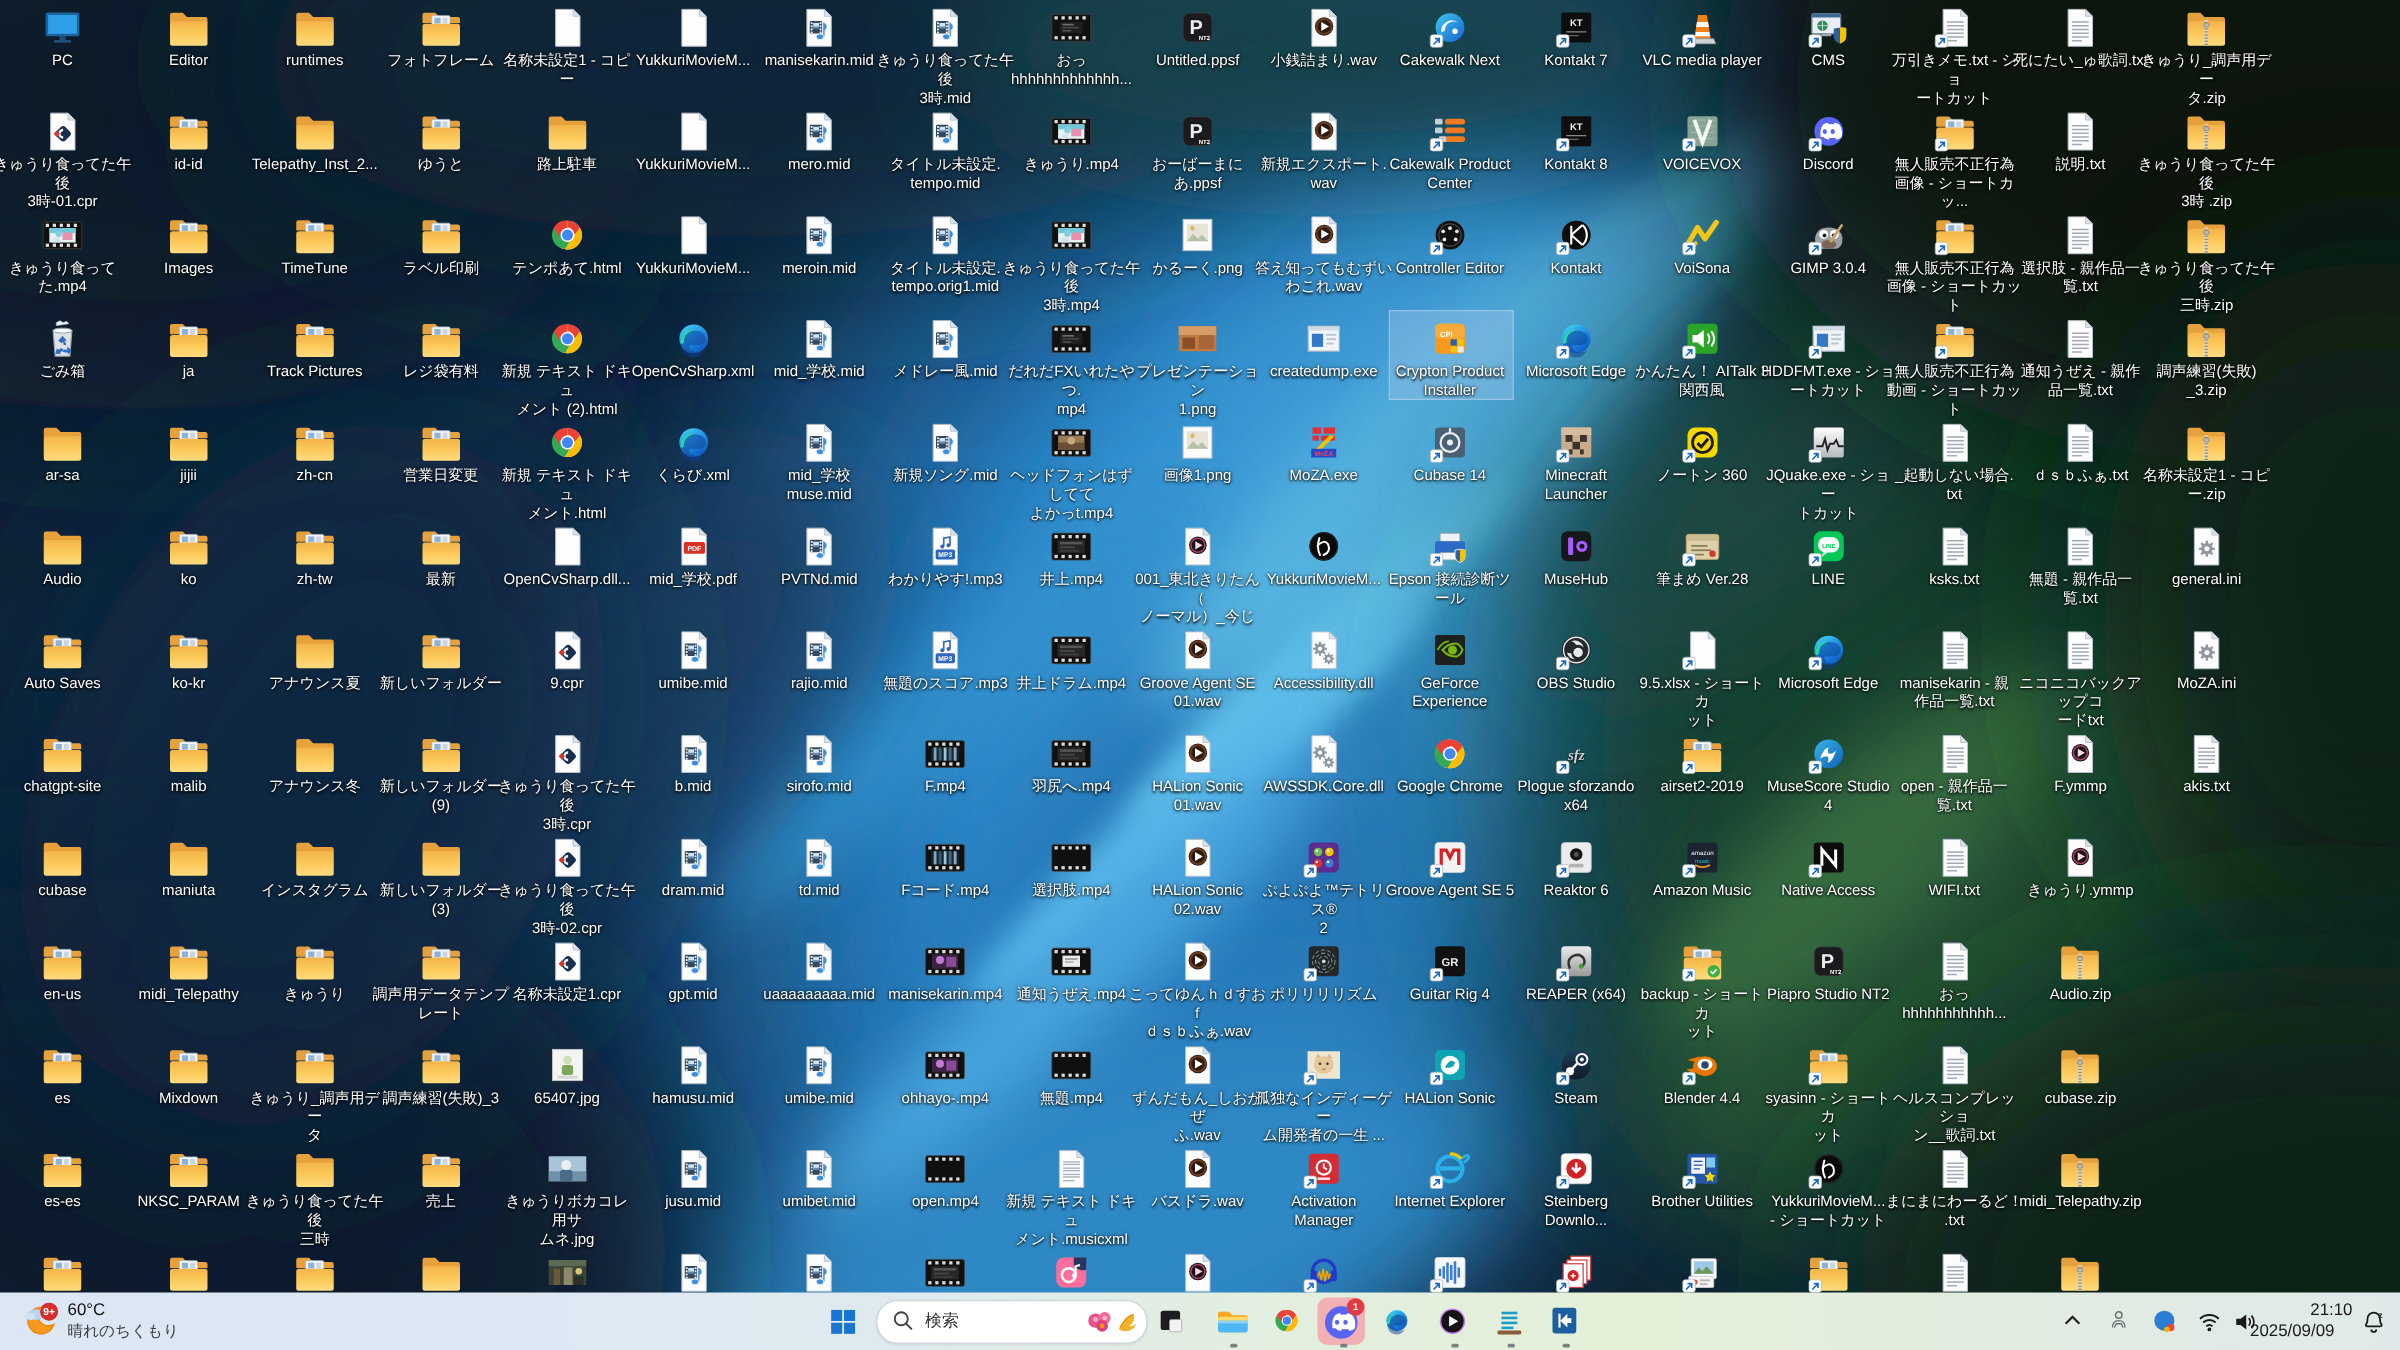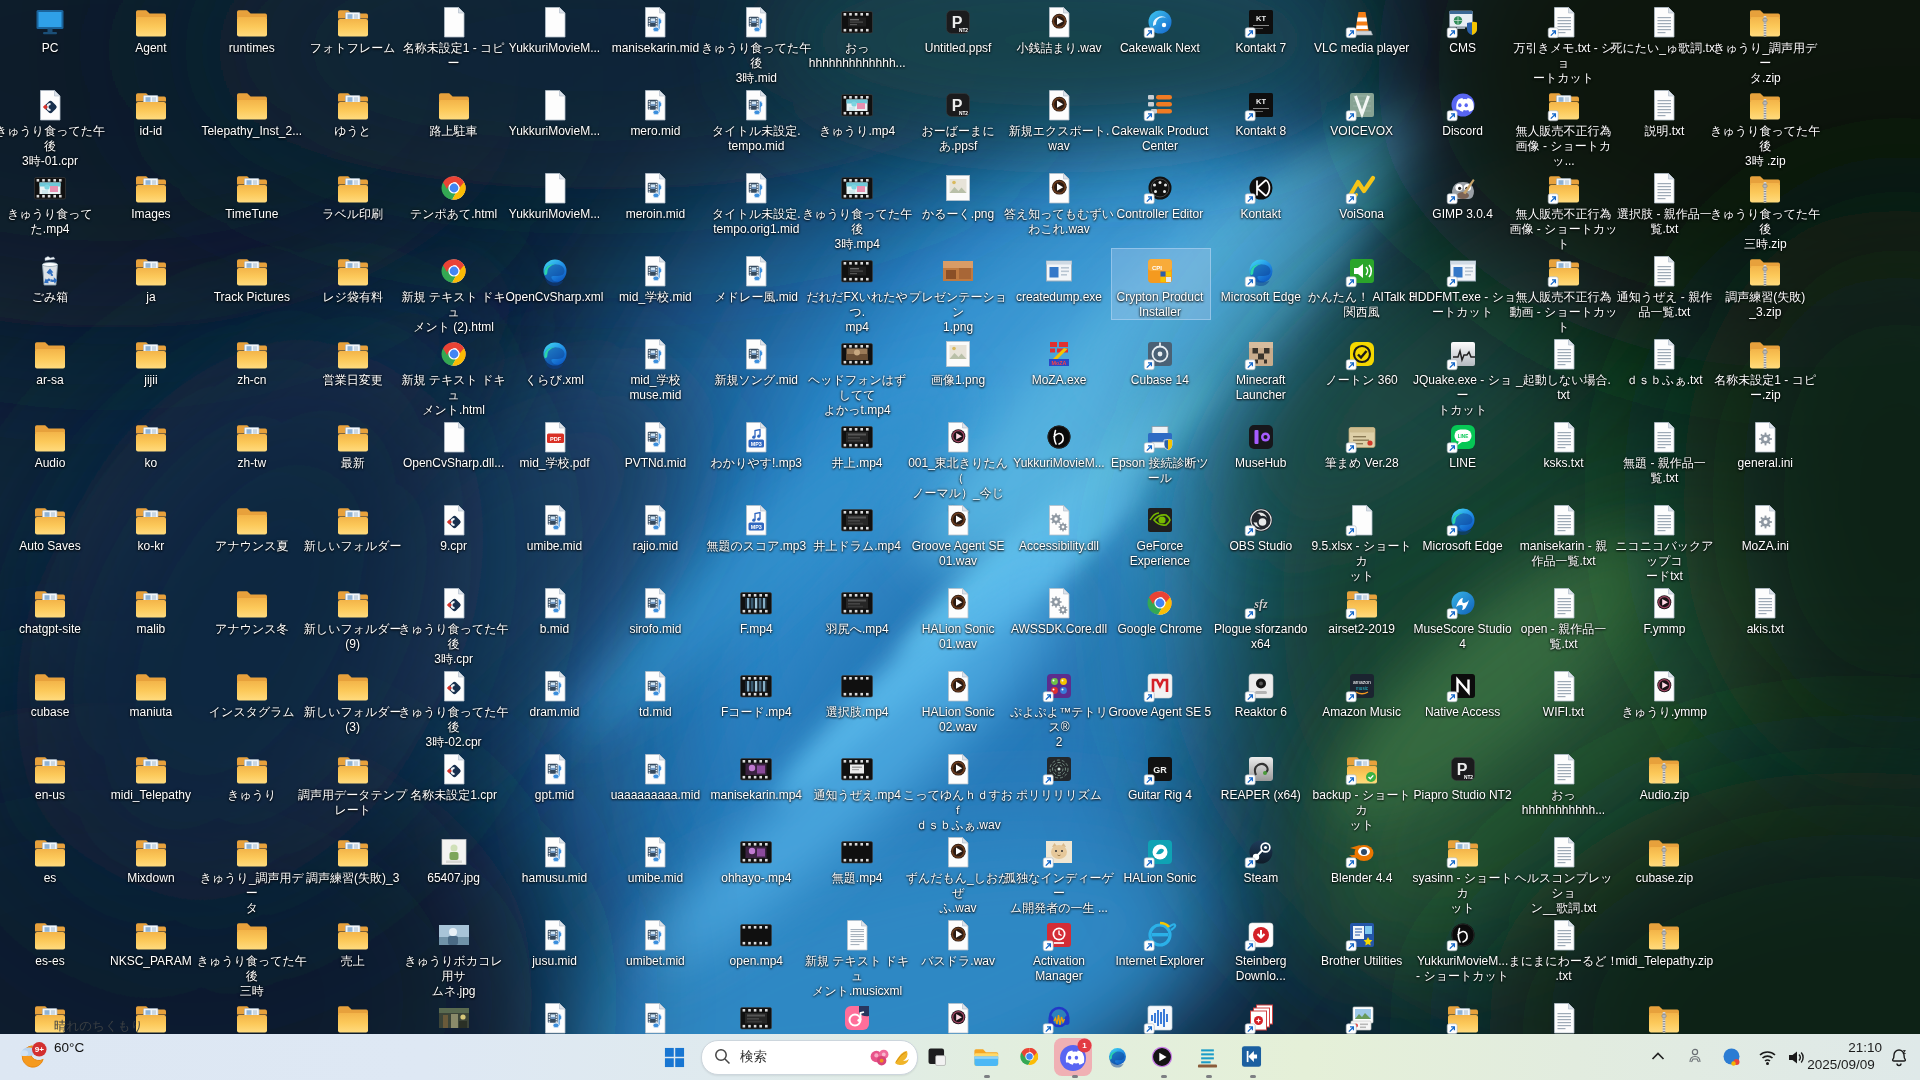--- a/index.html
+++ b/index.html
@@ -770,21 +770,21 @@
 <div class="cell" style="left:-0.5px;top:5px">
     <svg class="ic" viewBox="0 0 34 34">
       <use href="#pc"></use>
     </svg>
     <div class="lb">PC</div>
   </div>
 <div class="cell" style="left:100.4px;top:5px">
     <svg class="ic" viewBox="0 0 34 34">
       <use href="#fold"></use>
     </svg>
-    <div class="lb">Agent</div>
+    <div class="lb">Editor</div>
   </div>
 <div class="cell" style="left:201.3px;top:5px">
     <svg class="ic" viewBox="0 0 34 34">
       <use href="#fold"></use>
     </svg>
     <div class="lb">runtimes</div>
   </div>
 <div class="cell" style="left:302.2px;top:5px">
     <svg class="ic" viewBox="0 0 34 34">
       <use href="#foldi"></use>
@@ -2200,21 +2200,21 @@
 <div id="tb"></div>
 <svg style="position:absolute;left:17px;top:1042px" width="30" height="30" viewBox="0 0 31 31">
     <path d="M16 4 a11 11 0 1 0 11 14 a9 9 0 0 1 -11-14Z" fill="#f59a1f"></path>
     <path d="M16 4 a11 11 0 1 0 11 14 a9 9 0 0 1 -11-14Z" fill="none" stroke="#e8860d" stroke-width="1"></path>
     <ellipse cx="12" cy="10" rx="7" ry="4.4" fill="#b9d4f0"></ellipse>
     <ellipse cx="7.5" cy="11.5" rx="4" ry="3" fill="#cfe2f6"></ellipse>
     <circle cx="23" cy="7.5" r="7.5" fill="#d32f2f"></circle>
     <text x="23" y="10.3" font-size="8.4" font-weight="bold" fill="#fff" text-anchor="middle" font-family="Liberation Sans">9+</text>
   </svg>
 <div class="tbt" style="left:54px;top:1040px;font-size:13.5px;color:#101010">60°C</div>
-<div class="tbt" style="left:54px;top:1018px;font-size:12.5px;color:#3c4043">晴れのちくもり</div>
+<div class="tbt" style="left:54px;top:1057px;font-size:12.5px;color:#3c4043">晴れのちくもり</div>
 <svg style="position:absolute;left:662px;top:1045px" width="25" height="25" viewBox="0 0 34 34">
     <g fill="#1876d2">
       <rect x="4" y="4" width="12" height="12"></rect>
       <rect x="18" y="4" width="12" height="12"></rect>
       <rect x="4" y="18" width="12" height="12"></rect>
       <rect x="18" y="18" width="12" height="12"></rect>
     </g>
   </svg>
 <div style="position:absolute;left:701px;top:1040px;width:215px;height:33px;border-radius:17px;background:#fff;border:1px solid #cdd6dd;box-shadow:0 1px 2px rgba(0,0,0,.08)"></div>
 <svg style="position:absolute;left:714px;top:1048px" width="17" height="17" viewBox="0 0 17 17">
@@ -2306,17 +2306,17 @@
   </svg>
 <svg style="position:absolute;left:1758px;top:1048px" width="19" height="19" viewBox="0 0 19 19">
     <path d="M2 7 a11 11 0 0 1 15 0 M4.5 10 a7.5 7.5 0 0 1 10 0 M7 13 a4 4 0 0 1 5 0" stroke="#1a1a1a" stroke-width="1.6" fill="none"></path>
     <circle cx="9.5" cy="15.5" r="1.5" fill="#1a1a1a"></circle>
   </svg>
 <svg style="position:absolute;left:1786px;top:1048px" width="19" height="19" viewBox="0 0 19 19">
     <path d="M3 7 h3.5 L11 3.5 v12 L6.5 12 H3 Z" fill="#1a1a1a"></path>
     <path d="M13 6.5 a4.5 4.5 0 0 1 0 6 M15.2 4.5 a7.5 7.5 0 0 1 0 10" stroke="#1a1a1a" stroke-width="1.4" fill="none"></path>
   </svg>
 <div class="tbt" style="left:1838px;top:1040px;width:44px;text-align:right;font-size:13.5px">21:10</div>
-<div class="tbt" style="left:1800px;top:1057px;width:82px;text-align:center;font-size:13.5px">2025/09/09</div>
+<div class="tbt" style="left:1800px;top:1057px;width:82px;text-align:left;font-size:13.5px">2025/09/09</div>
 <svg style="position:absolute;left:1888px;top:1046px" width="22" height="22" viewBox="0 0 22 22">
     <path d="M6 15 q-1.8 0 -1.2-1.6 q1.2-1 1.2-4.4 a5 5 0 0 1 10 0 q0 3.4 1.2 4.4 q.6 1.6-1.2 1.6Z" fill="none" stroke="#1a1a1a" stroke-width="1.4"></path>
     <path d="M9 17.5 a2 2 0 0 0 4 0" fill="none" stroke="#1a1a1a" stroke-width="1.4"></path>
     <text x="14.5" y="8" font-size="7" font-weight="bold" fill="#1a1a1a" font-family="Liberation Sans">z</text>
   </svg>
 </body></html>

